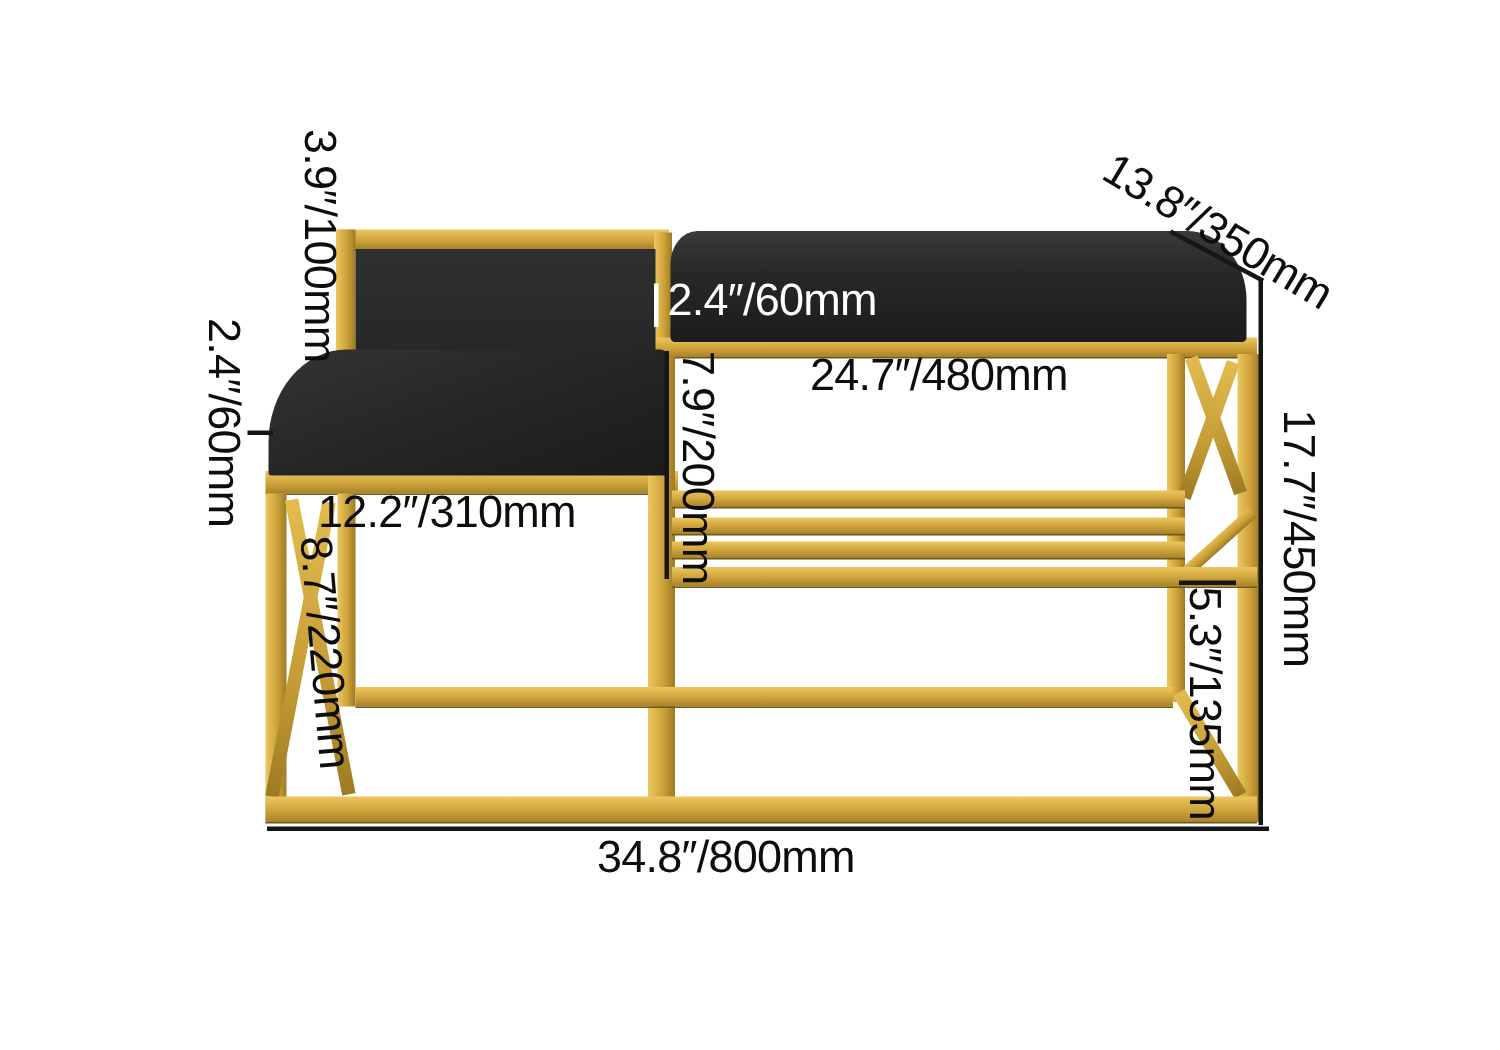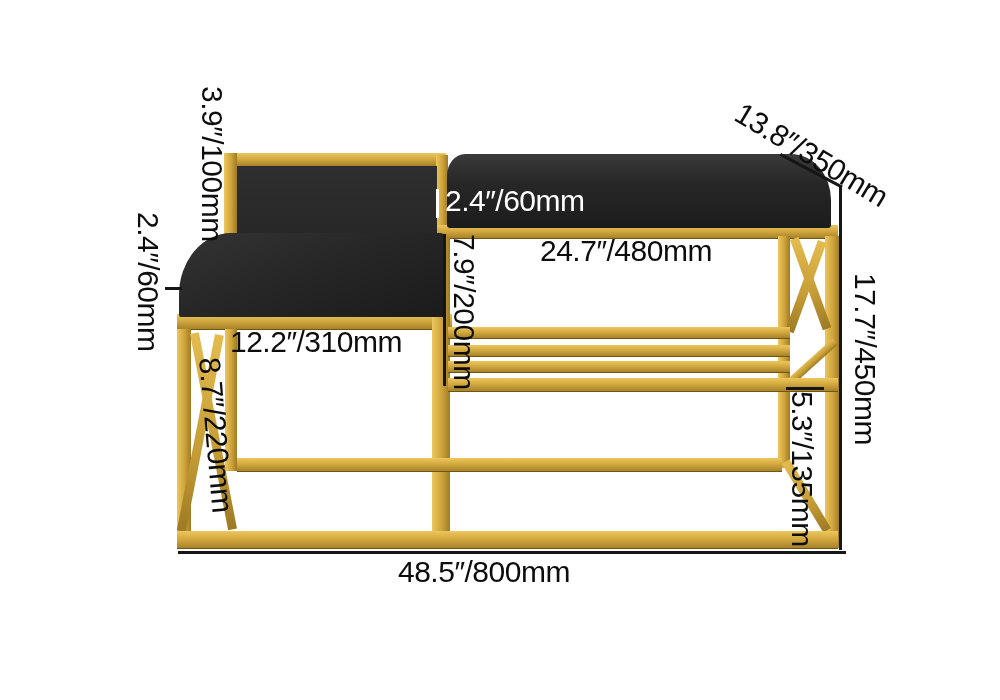--- a/index.html
+++ b/index.html
@@ -70,31 +70,31 @@
   <div class="dline rot" style="left:781px;top:153px;width:70px;height:3px;transform:rotate(28deg);"></div>
   <div class="dline" style="left:443px;top:234px;width:3px;height:152px;"></div>
   <div class="dline" style="left:165px;top:287px;width:17px;height:3px;"></div>
   <div class="dline" style="left:786px;top:387px;width:38px;height:3px;"></div>
   <div class="dline" style="left:436px;top:189px;width:3px;height:29px;background:#ffffff;"></div>
 
   <div class="dim rot" style="left:228px;top:86px;width:166px;transform:rotate(90deg);">3.9″/100mm</div>
 
   <div class="dim rot" style="left:164px;top:212px;width:146px;transform:rotate(90deg);">2.4″/60mm</div>
 
-  <div class="dim" style="left:230px;top:326px;text-align:right;">12.2″/310mm</div>
+  <div class="dim" style="left:212px;top:326px;text-align:right;">12.2″/310mm</div>
 
   <div class="dim rot" style="left:225px;top:356px;width:164px;transform:rotate(85deg);">8.7″/220mm</div>
 
   <div class="dim dim-white" style="left:445px;top:185px;">2.4″/60mm</div>
 
   <div class="dim" style="left:540px;top:235px;">24.7″/480mm</div>
 
   <div class="dim rot" style="left:480px;top:234px;width:158px;transform:rotate(90deg);">7.9″/200mm</div>
 
   <div class="dim rot" style="left:746px;top:97px;width:192px;transform:rotate(31deg);">13.8″/350mm</div>
 
   <div class="dim rot" style="left:881px;top:273px;width:192px;transform:rotate(90deg);">17.7″/450mm</div>
 
   <div class="dim rot" style="left:818px;top:391px;width:172px;transform:rotate(90deg);">5.3″/135mm</div>
 
-  <div class="dim" style="left:398px;top:556px;">48.5″/800mm</div>
+  <div class="dim" style="left:398px;top:556px;">34.8″/800mm</div>
 
 </div>
 
 </body></html>

